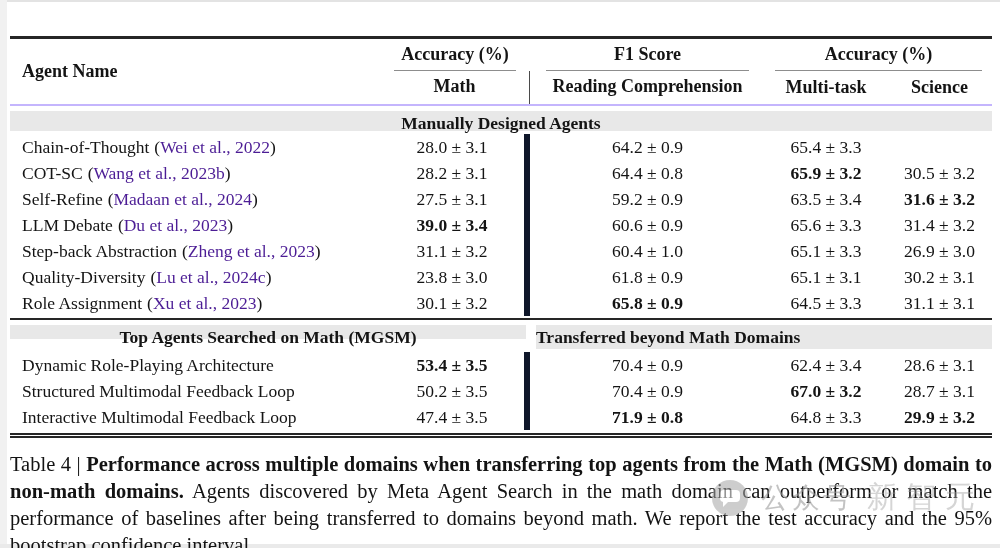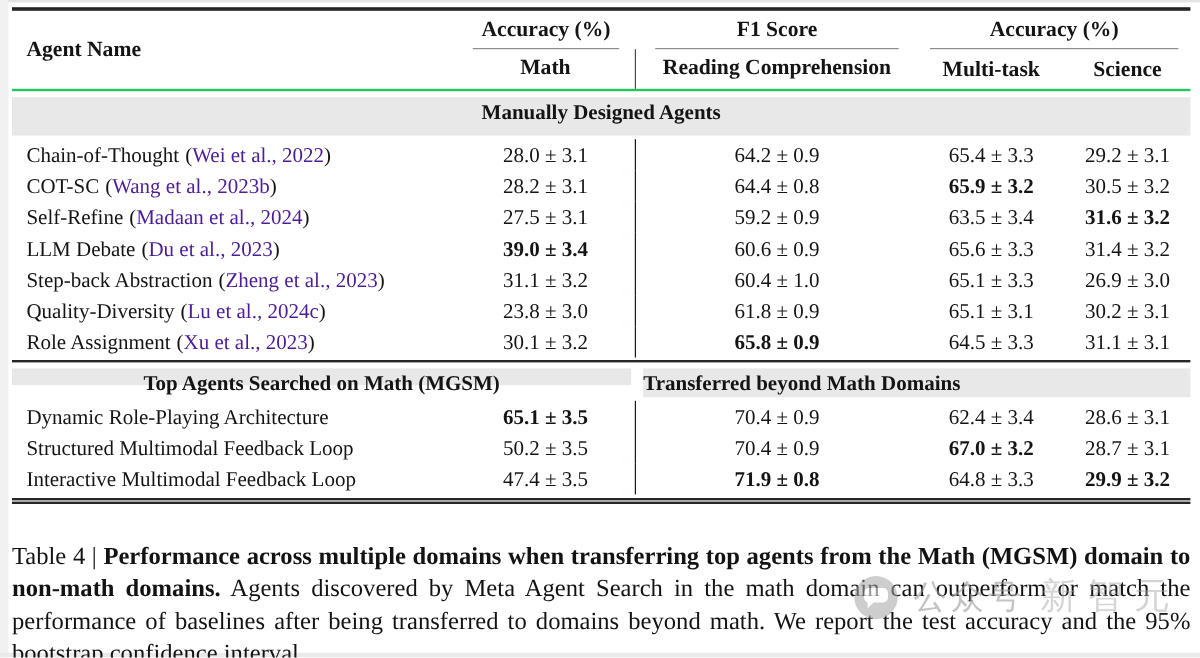--- a/index.html
+++ b/index.html
@@ -14,50 +14,51 @@
   .edge-bottom { position:absolute; bottom:0; left:0; width:1000px; height:4px; background:#eaeaea; }
 
   .tablewrap { position:absolute; left:10px; top:6px; width:982px; }
 
   
   .thead {
     display:grid;
     grid-template-columns:370px 150px 235px 227px;
     grid-template-rows:32px 33px;
     border-top:3px solid #262626;
-    border-bottom:2px solid #22c55e;
+    border-bottom:2px solid #c4b5fd;
+    margin-top:30px;
   }
   .h-agent { grid-row:1/3; grid-column:1; align-self:center; font-weight:bold; font-size:18px; padding-left:12px; }
   .h-group { grid-row:1; text-align:center; font-weight:bold; font-size:18px; padding-top:5px;
              border-bottom:1.4px solid #8d8d8d; }
   .hg2 { grid-column:2; margin:0 14px; }
   .hg3 { grid-column:3; margin:0 16px; }
   .hg4 { grid-column:4; margin:0 10px; }
   .h-sub { grid-row:2; text-align:center; font-weight:bold; font-size:18px; line-height:31px; }
   .h-math { grid-column:2; border-right:1px solid #4a4a4a; }
   .h-rc   { grid-column:3; }
   .h-pair { grid-row:2; grid-column:4; display:grid; grid-template-columns:122px 105px; }
   .h-pair .h-sub { border:none; }
 
   
   .band {
     background:#e8e8e8; font-weight:bold; font-size:17.5px; text-align:center;
-    height:32px; line-height:24px; margin:5px 0 3px 0;
+    height:20px; line-height:24px; margin:5px 0 3px 0;
   }
   .bands2 { display:grid; grid-template-columns:521px 461px; margin:5px 0 3px 0; }
   .band-l { background:#e8e8e8; font-weight:bold; font-size:17.5px; text-align:center;
             height:14px; line-height:24px; margin-right:5px; }
   .band-r { background:#e8e8e8; font-weight:bold; font-size:17.5px; text-align:left;
             height:24px; line-height:24px; margin-left:5px; }
 
   
   .row { display:grid; grid-template-columns:370px 150px 235px 122px 105px; height:26px; line-height:26px; font-size:17.5px; }
   .name { padding-left:12px; white-space:nowrap; overflow:hidden; }
   .val  { text-align:center; white-space:nowrap; }
-  .vdiv { border-right:1px solid #0f172a; }
+  .vdiv { border-right:6px solid #0f172a; }
   .b    { font-weight:bold; }
   .cite { color:#4c1d95; }
   .popen { margin-left:5px; }
 
   .rule-mid { border-top:2px solid #262626; margin-top:2px; }
   .rule-bot { border-top:5px double #262626; margin-top:3px; }
 
   
   .caption {
     position:absolute; left:10px; top:430px; width:982px;
@@ -95,21 +96,20 @@
     </div>
   </div>
 
   <div class="band">Manually Designed Agents</div>
 
   <div class="row">
     <div class="name"><span>Chain-of-Thought</span><span class="popen">(</span><span class="cite">Wei et al., 2022</span><span>)</span></div>
     <div class="val vdiv">28.0 ± 3.1</div>
     <div class="val">64.2 ± 0.9</div>
     <div class="val">65.4 ± 3.3</div>
-    <div class="val">29.2 ± 3.1</div>
   </div>
 
   <div class="row">
     <div class="name"><span>COT-SC</span><span class="popen">(</span><span class="cite">Wang et al., 2023b</span><span>)</span></div>
     <div class="val vdiv">28.2 ± 3.1</div>
     <div class="val">64.4 ± 0.8</div>
     <div class="val b">65.9 ± 3.2</div>
     <div class="val">30.5 ± 3.2</div>
   </div>
 
@@ -155,21 +155,21 @@
 
   <div class="rule-mid"></div>
 
   <div class="bands2">
     <div class="band-l">Top Agents Searched on Math (MGSM)</div>
     <div class="band-r">Transferred beyond Math Domains</div>
   </div>
 
   <div class="row">
     <div class="name"><span>Dynamic Role-Playing Architecture</span></div>
-    <div class="val vdiv b">65.1 ± 3.5</div>
+    <div class="val vdiv b">53.4 ± 3.5</div>
     <div class="val">70.4 ± 0.9</div>
     <div class="val">62.4 ± 3.4</div>
     <div class="val">28.6 ± 3.1</div>
   </div>
 
   <div class="row">
     <div class="name"><span>Structured Multimodal Feedback Loop</span></div>
     <div class="val vdiv">50.2 ± 3.5</div>
     <div class="val">70.4 ± 0.9</div>
     <div class="val b">67.0 ± 3.2</div>

